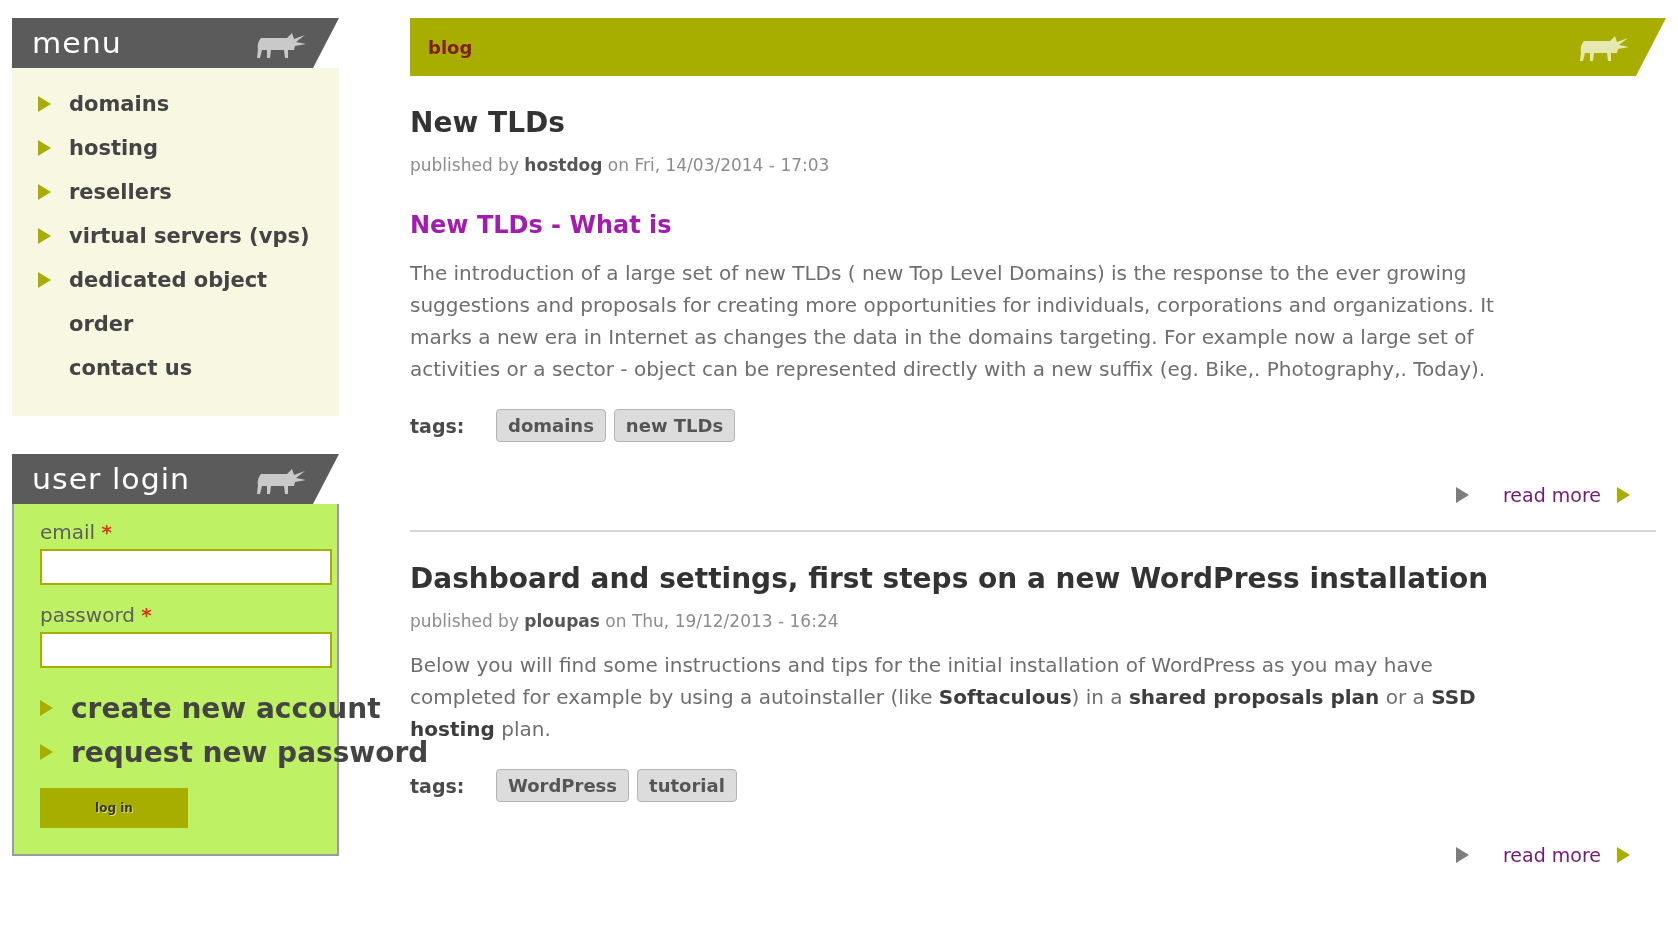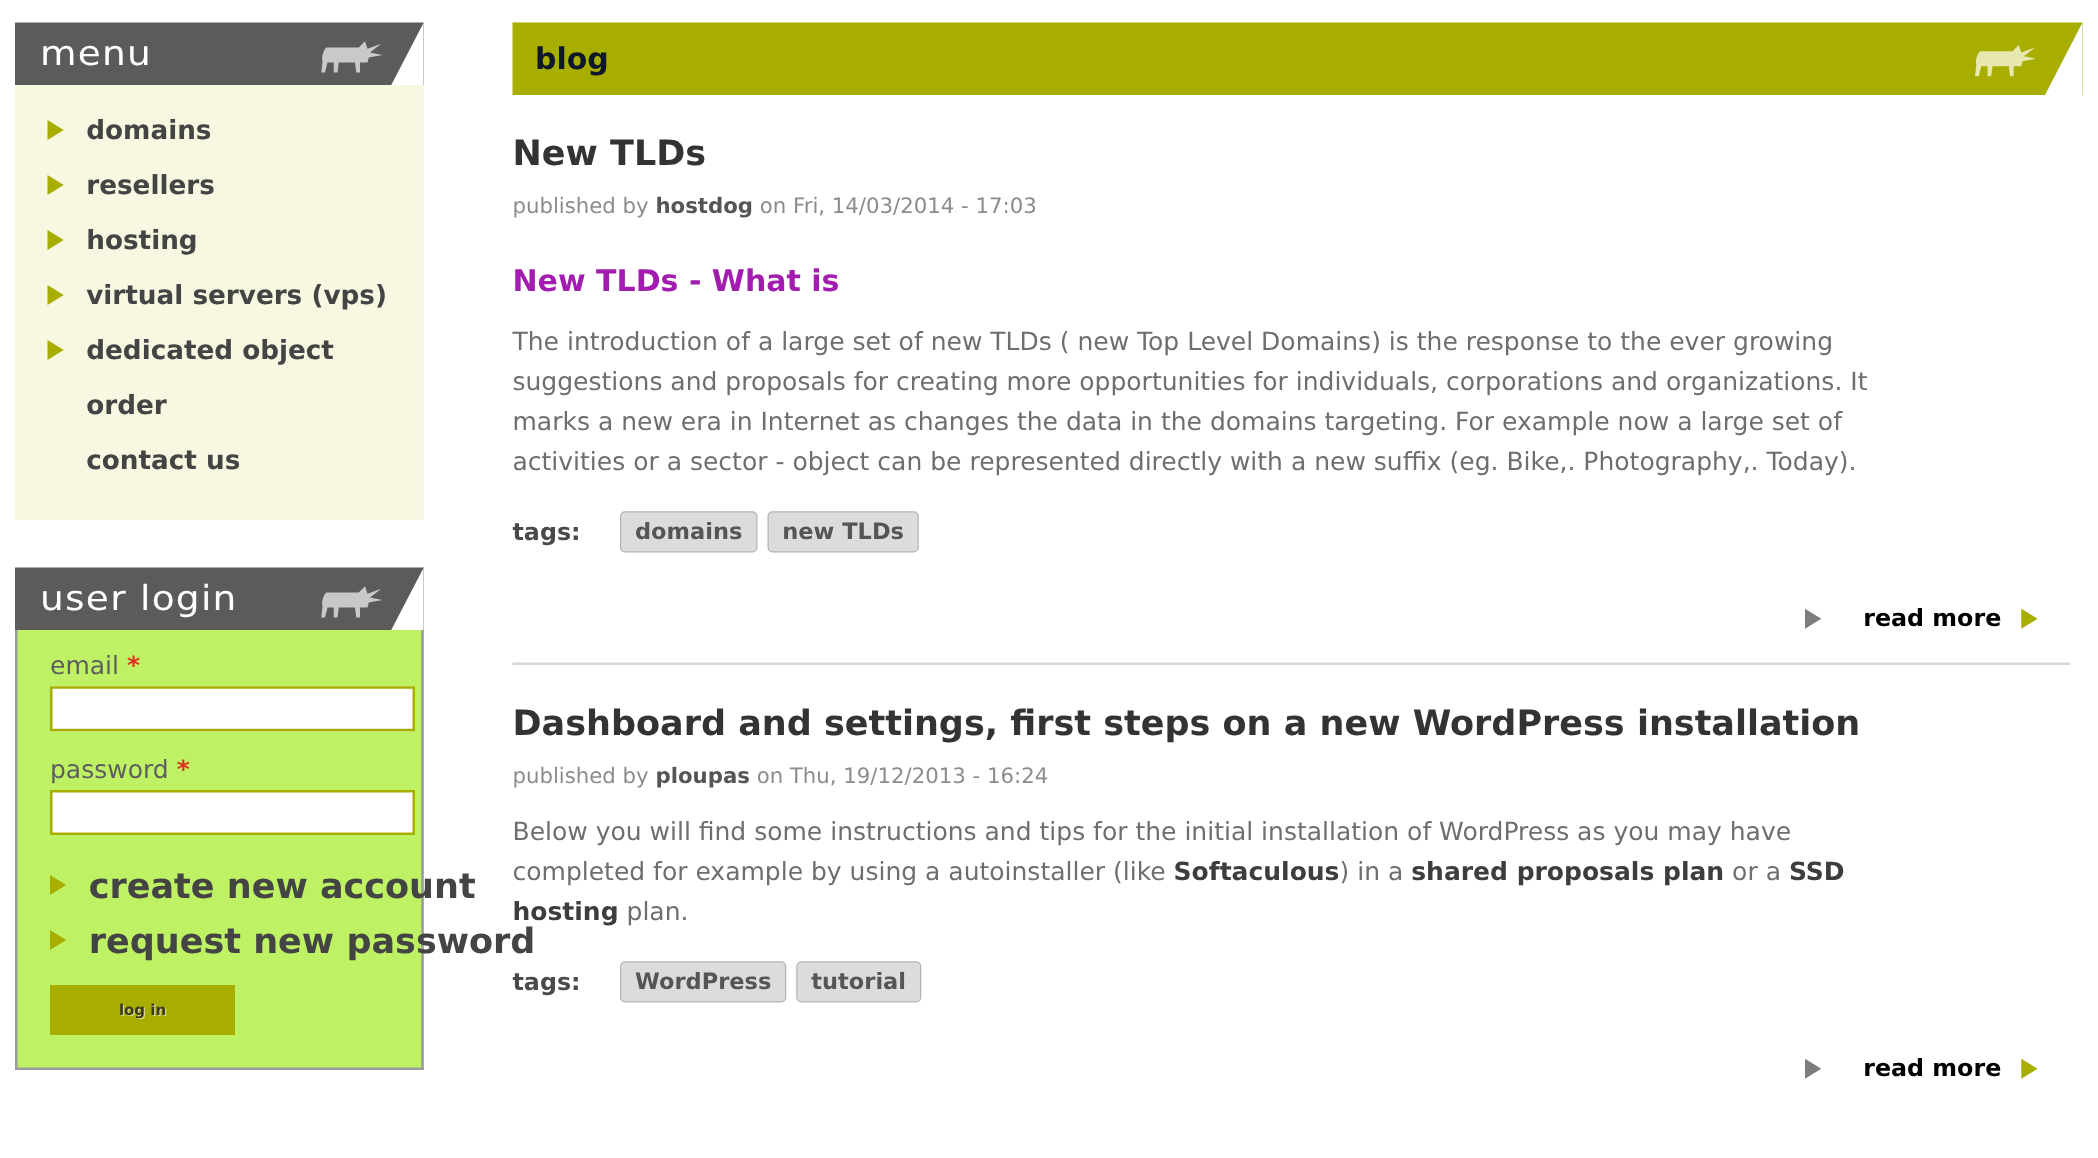--- a/index.html
+++ b/index.html
@@ -132,22 +132,22 @@
     display: flex; align-items: center;
     overflow: hidden;
   }
   .main-head .corner {
     position: absolute; right: 0; top: 0;
     width: 0; height: 0;
     border-left: 30px solid transparent;
     border-bottom: 58px solid #ffffff;
   }
   .main-title {
-    color: #0f172a;
-    font-size: 24px;
+    color: #7f1d1d;
+    font-size: 18px;
     font-weight: bold;
     padding-left: 18px;
   }
   .main-head .dog { right: 36px; top: 15px; }
 
   .article { padding: 0 10px 0 0; }
   .art-title {
     font-size: 28px;
     font-weight: bold;
     color: #333333;
@@ -194,21 +194,21 @@
     margin-right: 8px;
     cursor: pointer;
   }
 
   .readmore-row {
     display: flex; align-items: center; justify-content: flex-end;
     margin-top: 42px;
     padding-right: 8px;
   }
   .readmore-label {
-    font-size: 19px; font-weight: bold; color: #000000;
+    font-size: 19px; font-weight: normal; color: #701a75;
     margin: 0 16px;
   }
   .hr {
     height: 2px; background: #d6d6d6;
     margin-top: 24px;
   }
 </style>
 </head>
 <body>
 
@@ -226,25 +226,25 @@
         </span>
         <span class="corner"></span>
       </div>
       <div class="menu-body">
         <div class="menu-item">
           <span class="tri"></span>
           <span class="menu-label">domains</span>
         </div>
         <div class="menu-item">
           <span class="tri"></span>
+          <span class="menu-label">hosting</span>
+        </div>
+        <div class="menu-item">
+          <span class="tri"></span>
           <span class="menu-label">resellers</span>
-        </div>
-        <div class="menu-item">
-          <span class="tri"></span>
-          <span class="menu-label">hosting</span>
         </div>
         <div class="menu-item">
           <span class="tri"></span>
           <span class="menu-label">virtual servers (vps)</span>
         </div>
         <div class="menu-item">
           <span class="tri"></span>
           <span class="menu-label">dedicated object</span>
         </div>
         <div class="menu-item">

